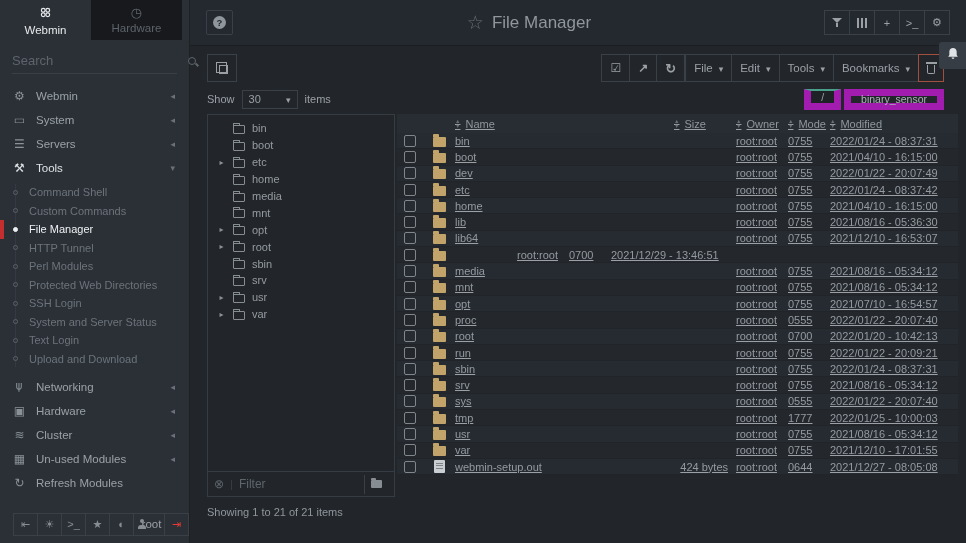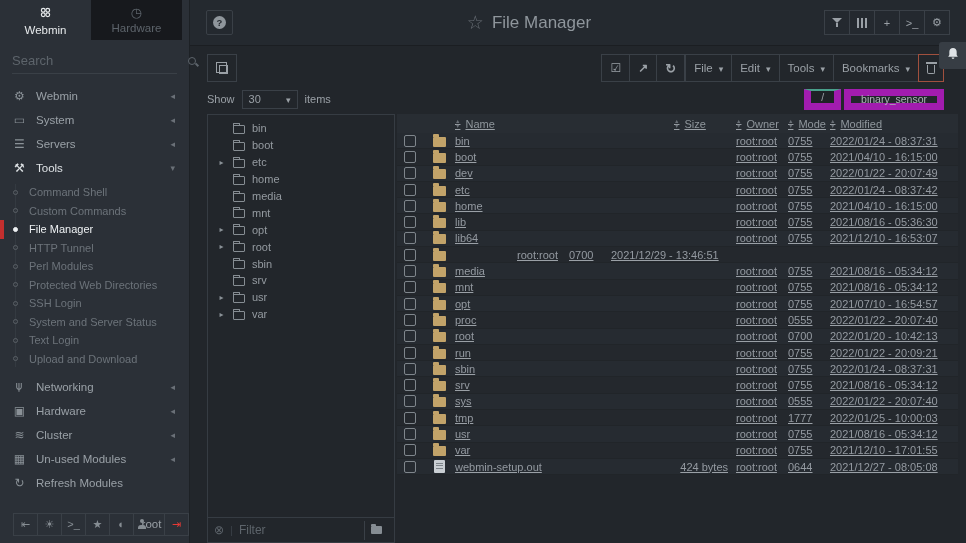--- a/index.html
+++ b/index.html
@@ -747,16 +747,17 @@
     <span class="c-size">424 bytes</span>
     <span class="c-owner">root:root</span>
     <span class="c-mode">0644</span>
     <span class="c-modified">2021/12/27 - 08:05:08</span>
   </div>
             </div>
         </div>
 
       </div>
 
+      <div class="footer-line">Showing 1 to 21 of 21 items</div>
 
     </section>
   </main>
 </div>
 
 </body></html>

